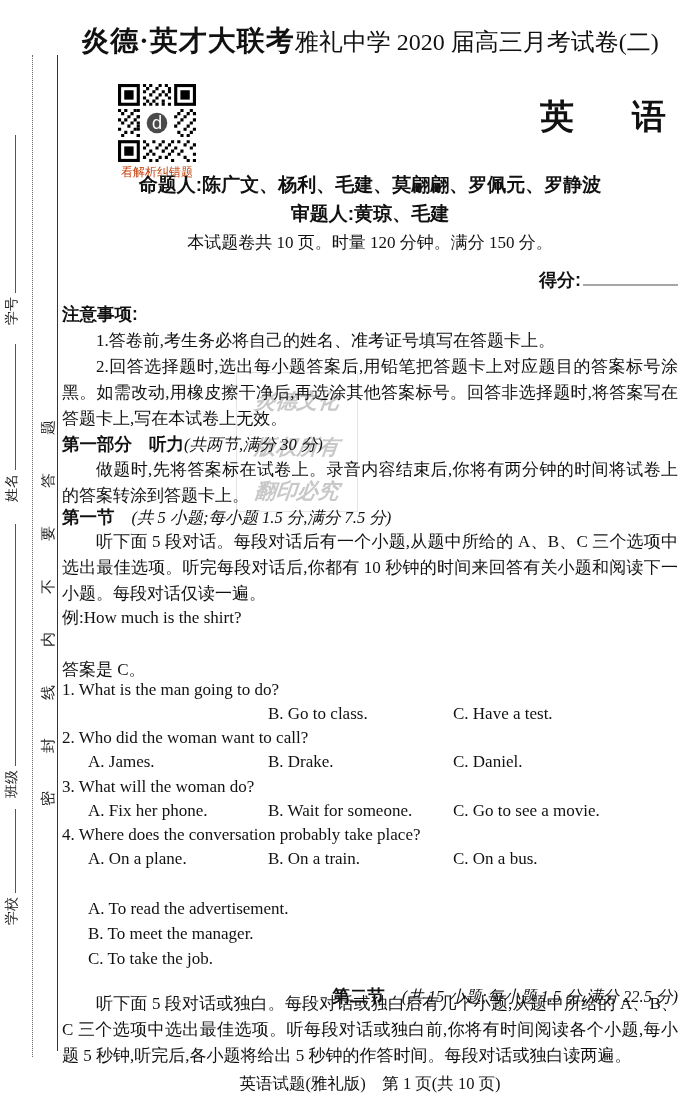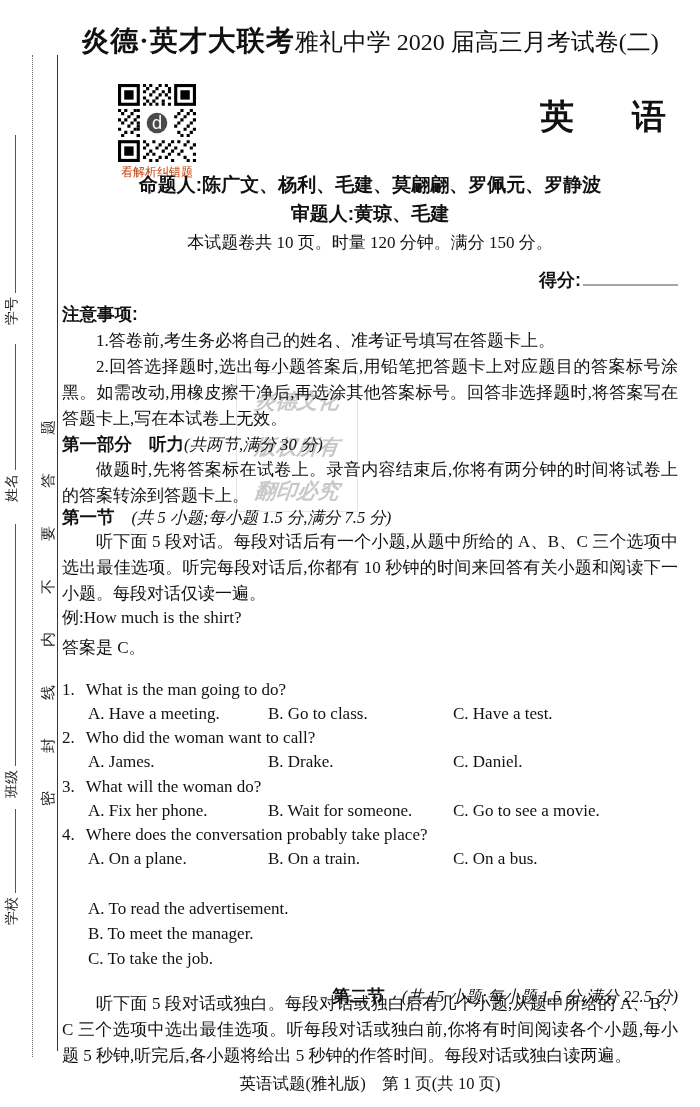--- a/index.html
+++ b/index.html
@@ -39,21 +39,21 @@
   #paper-info{top:231px;text-align:center;font-size:17px;}
   #score-line{top:268px;text-align:right;font-weight:bold;font-size:18px;}
   #score-line .score-blank{display:inline-block;width:95px;border-bottom:2px solid #a6a6a6;height:15px;margin-left:2px;}
   .para{font-size:17px;line-height:26px;text-align:justify;margin:0;}
   .indent{text-indent:2em;}
   .h-bold{font-weight:bold;font-size:17.5px;}
   .h-note{font-style:italic;font-size:16.5px;}
   .gap1{margin-left:17px;}
   .qline{position:absolute;left:0;width:616px;height:25px;font-size:17px;line-height:25px;white-space:nowrap;}
   .qnum{display:inline-block;}
-  .qtext{margin-left:11px;text-align:right;}
+  .qtext{margin-left:4px;text-align:right;}
   .optrow{position:absolute;left:0;width:616px;height:25px;font-size:17px;line-height:25px;}
   .opt{position:absolute;white-space:nowrap;}
   .opt.a{left:26px;} .opt.b{left:206px;} .opt.c{left:391px;}
   .optline{position:absolute;left:26px;font-size:17px;line-height:25px;white-space:nowrap;}
   #page-footer{top:1073px;text-align:center;font-size:16.5px;}
 </style>
 </head>
 <body>
 
 <div id="page">
@@ -124,27 +124,26 @@
       <span class="sans h-bold">第一部分</span><span class="sans h-bold gap1">听力</span><span class="h-note">(共两节,满分 30 分)</span>
     </div>
     <p class="abs para indent" style="top:457px;">做题时,先将答案标在试卷上。录音内容结束后,你将有两分钟的时间将试卷上的答案转涂到答题卡上。</p>
 
     <div class="abs" style="top:505px;">
       <span class="sans h-bold">第一节</span><span class="h-note gap1">(共 5 小题;每小题 1.5 分,满分 7.5 分)</span>
     </div>
     <p class="abs para indent" style="top:529px;">听下面 5 段对话。每段对话后有一个小题,从题中所给的 A、B、C 三个选项中选出最佳选项。听完每段对话后,你都有 10 秒钟的时间来回答有关小题和阅读下一小题。每段对话仅读一遍。</p>
 
     <div class="qline" style="top:605px;">例:How much is the shirt?</div>
-    <div class="qline" style="top:635px;">答案是 C。</div>
+    <div class="qline" style="top:657px;">答案是 C。</div>
 
     <div class="qline" style="top:677px;">
       <span class="qnum">1.</span><span class="qtext">What is the man going to do?</span>
     </div>
     <div class="optrow" style="top:701px;">
-      <span class="opt a">A. Have a meeting.</span>
       <span class="opt b">B. Go to class.</span>
       <span class="opt c">C. Have a test.</span>
     </div>
 
     <div class="qline" style="top:725px;">
       <span class="qnum">2.</span><span class="qtext">Who did the woman want to call?</span>
     </div>
     <div class="optrow" style="top:749px;">
       <span class="opt a">A. James.</span>
       <span class="opt b">B. Drake.</span>

